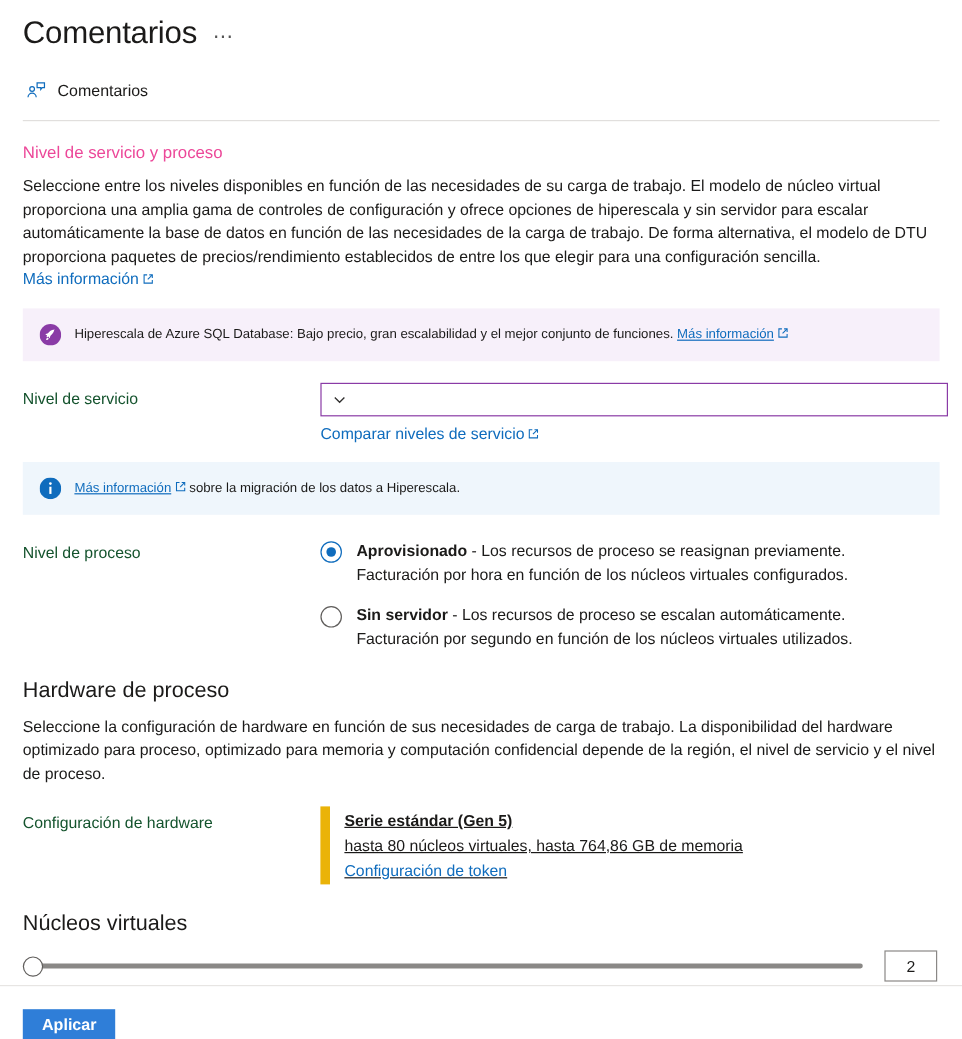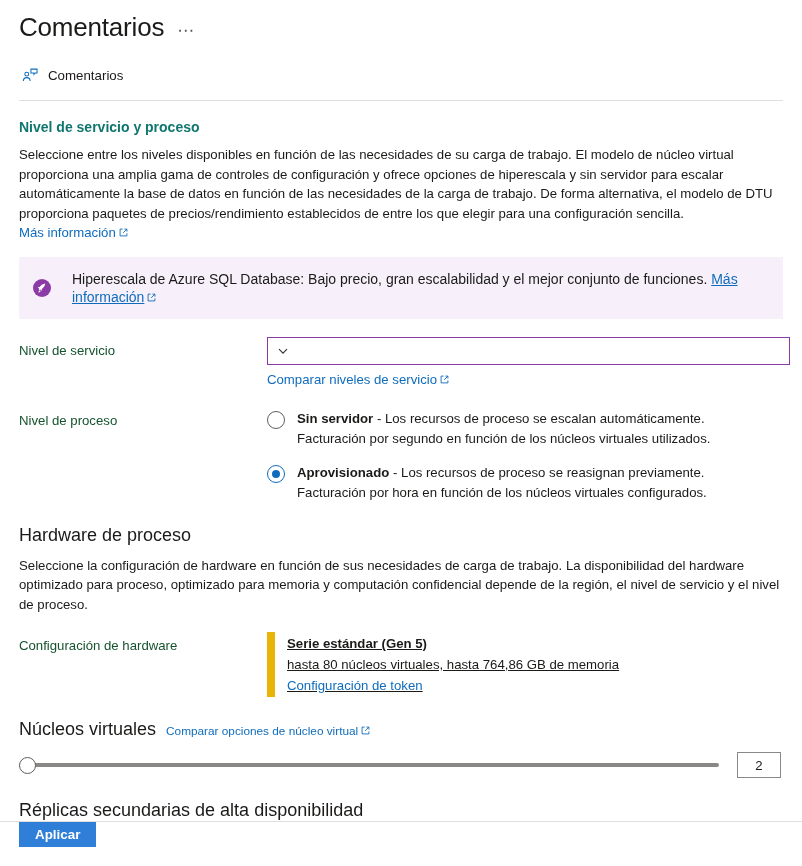--- a/index.html
+++ b/index.html
@@ -65,23 +65,23 @@
   .cmd-icon { width: 17px; height: 17px; display: block; }
   .rule {
     height: 1px;
     background: #e1dfdd;
     margin: 6px 19px 0 19px;
   }
   
   .content { padding: 0 19px; }
   h2.section-title {
     font-size: 14px;
-    font-weight: 700;
+    font-weight: 400;
     margin: 18px 0 10px 0;
-    color: #0f766e;
+    color: #ec4899;
   }
   h2.section-title-light {
     font-size: 18px;
     font-weight: 400;
     margin: 22px 0 10px 0;
     color: #1b1a19;
   }
   p.desc {
     font-size: 13.2px;
     line-height: 19.5px;
@@ -106,23 +106,23 @@
     height: 9px;
     margin-left: 3px;
     position: relative;
     vertical-align: baseline;
   }
   .ext-ico svg { display: block; width: 9px; height: 9px; }
   
   .banner {
     display: flex;
     align-items: center;
-    gap: 21px;
+    gap: 11px;
     padding: 13px 14px;
-    font-size: 14px;
+    font-size: 11px;
     line-height: 18px;
     margin-top: 14px;
   }
   .banner-purple { background: #f7f0fa; color: #1b1a19; }
   .banner-blue { background: #eff6fc; color: #1b1a19; }
   .banner-icon { flex: 0 0 auto; width: 18px; height: 18px; }
   
   .form-row {
     display: flex;
     align-items: flex-start;
@@ -278,21 +278,21 @@
     background: #e1dfdd;
   }
   .footer {
     position: absolute;
     left: 0;
     right: 0;
     bottom: 0;
     height: 44px;
     background: #ffffff;
     display: flex;
-    align-items: flex-start;
+    align-items: flex-end;
     padding-left: 19px;
   }
   .apply-btn {
     background: #2f7ed8;
     color: #ffffff;
     border: none;
     font-family: "Liberation Sans", sans-serif;
     font-size: 13.4px;
     font-weight: 700;
     padding: 0 16px;
@@ -365,36 +365,52 @@
         <div class="under-link">
           <a class="link">Comparar niveles de servicio</a><span class="ext-ico"><svg viewBox="0 0 10 10" fill="none" stroke="#0f6cbd" stroke-width="1">
                 <path d="M4 1.2H1.2v7.6h7.6V6"></path>
                 <path d="M6 1.2h2.8V4"></path>
                 <path d="M8.6 1.4L4.6 5.4"></path>
               </svg></span>
         </div>
       </div>
     </div>
 
+    <div class="banner banner-blue">
+      <span class="banner-icon">
+        <svg viewBox="0 0 18 18">
+          <circle cx="9" cy="9" r="9" fill="#0f6cbd"></circle>
+          <rect x="8.1" y="7.6" width="1.8" height="6" fill="#ffffff"></rect>
+          <circle cx="9" cy="5" r="1.1" fill="#ffffff"></circle>
+        </svg>
+      </span>
+      <span>
+        <a class="link-underline">Más información</a><span class="ext-ico"><svg viewBox="0 0 10 10" fill="none" stroke="#0f6cbd" stroke-width="1">
+              <path d="M4 1.2H1.2v7.6h7.6V6"></path>
+              <path d="M6 1.2h2.8V4"></path>
+              <path d="M8.6 1.4L4.6 5.4"></path>
+            </svg></span><span> sobre la migración de los datos a Hiperescala.</span>
+      </span>
+    </div>
 
     <div class="form-row">
       <div class="form-label">Nivel de proceso</div>
       <div class="form-field radio-group">
+
+        <div class="radio-item">
+          <span class="radio-mark checked"></span>
+          <span class="radio-text">
+            <b>Aprovisionado</b><span> - Los recursos de proceso se reasignan previamente. Facturación por hora en función de los núcleos virtuales configurados.</span>
+          </span>
+        </div>
 
         <div class="radio-item">
           <span class="radio-mark"></span>
           <span class="radio-text">
             <b>Sin servidor</b><span> - Los recursos de proceso se escalan automáticamente. Facturación por segundo en función de los núcleos virtuales utilizados.</span>
-          </span>
-        </div>
-
-        <div class="radio-item">
-          <span class="radio-mark checked"></span>
-          <span class="radio-text">
-            <b>Aprovisionado</b><span> - Los recursos de proceso se reasignan previamente. Facturación por hora en función de los núcleos virtuales configurados.</span>
           </span>
         </div>
 
       </div>
     </div>
 
     <h2 class="section-title-light">Hardware de proceso</h2>
     <p class="desc">Seleccione la configuración de hardware en función de sus necesidades de carga de trabajo. La disponibilidad del hardware optimizado para proceso, optimizado para memoria y computación confidencial depende de la región, el nivel de servicio y el nivel de proceso.</p>
 
     <div class="form-row">
@@ -405,27 +421,20 @@
           <div class="hw-sub">hasta 80 núcleos virtuales, hasta 764,86 GB de memoria</div>
           <div class="hw-link">
             <a class="link">Configuración de token</a>
           </div>
         </div>
       </div>
     </div>
 
     <div class="slider-head">
       <h2 class="section-title-light">Núcleos virtuales</h2>
-      <span>
-        <a class="link">Comparar opciones de núcleo virtual</a><span class="ext-ico"><svg viewBox="0 0 10 10" fill="none" stroke="#0f6cbd" stroke-width="1">
-              <path d="M4 1.2H1.2v7.6h7.6V6"></path>
-              <path d="M6 1.2h2.8V4"></path>
-              <path d="M8.6 1.4L4.6 5.4"></path>
-            </svg></span>
-      </span>
     </div>
     <div class="slider-row">
       <div class="slider-track-wrap">
         <div class="slider-track"></div>
         <div class="slider-thumb"></div>
       </div>
       <div class="slider-value">2</div>
     </div>
 
     <h2 class="section-title-light">Réplicas secundarias de alta disponibilidad</h2>

